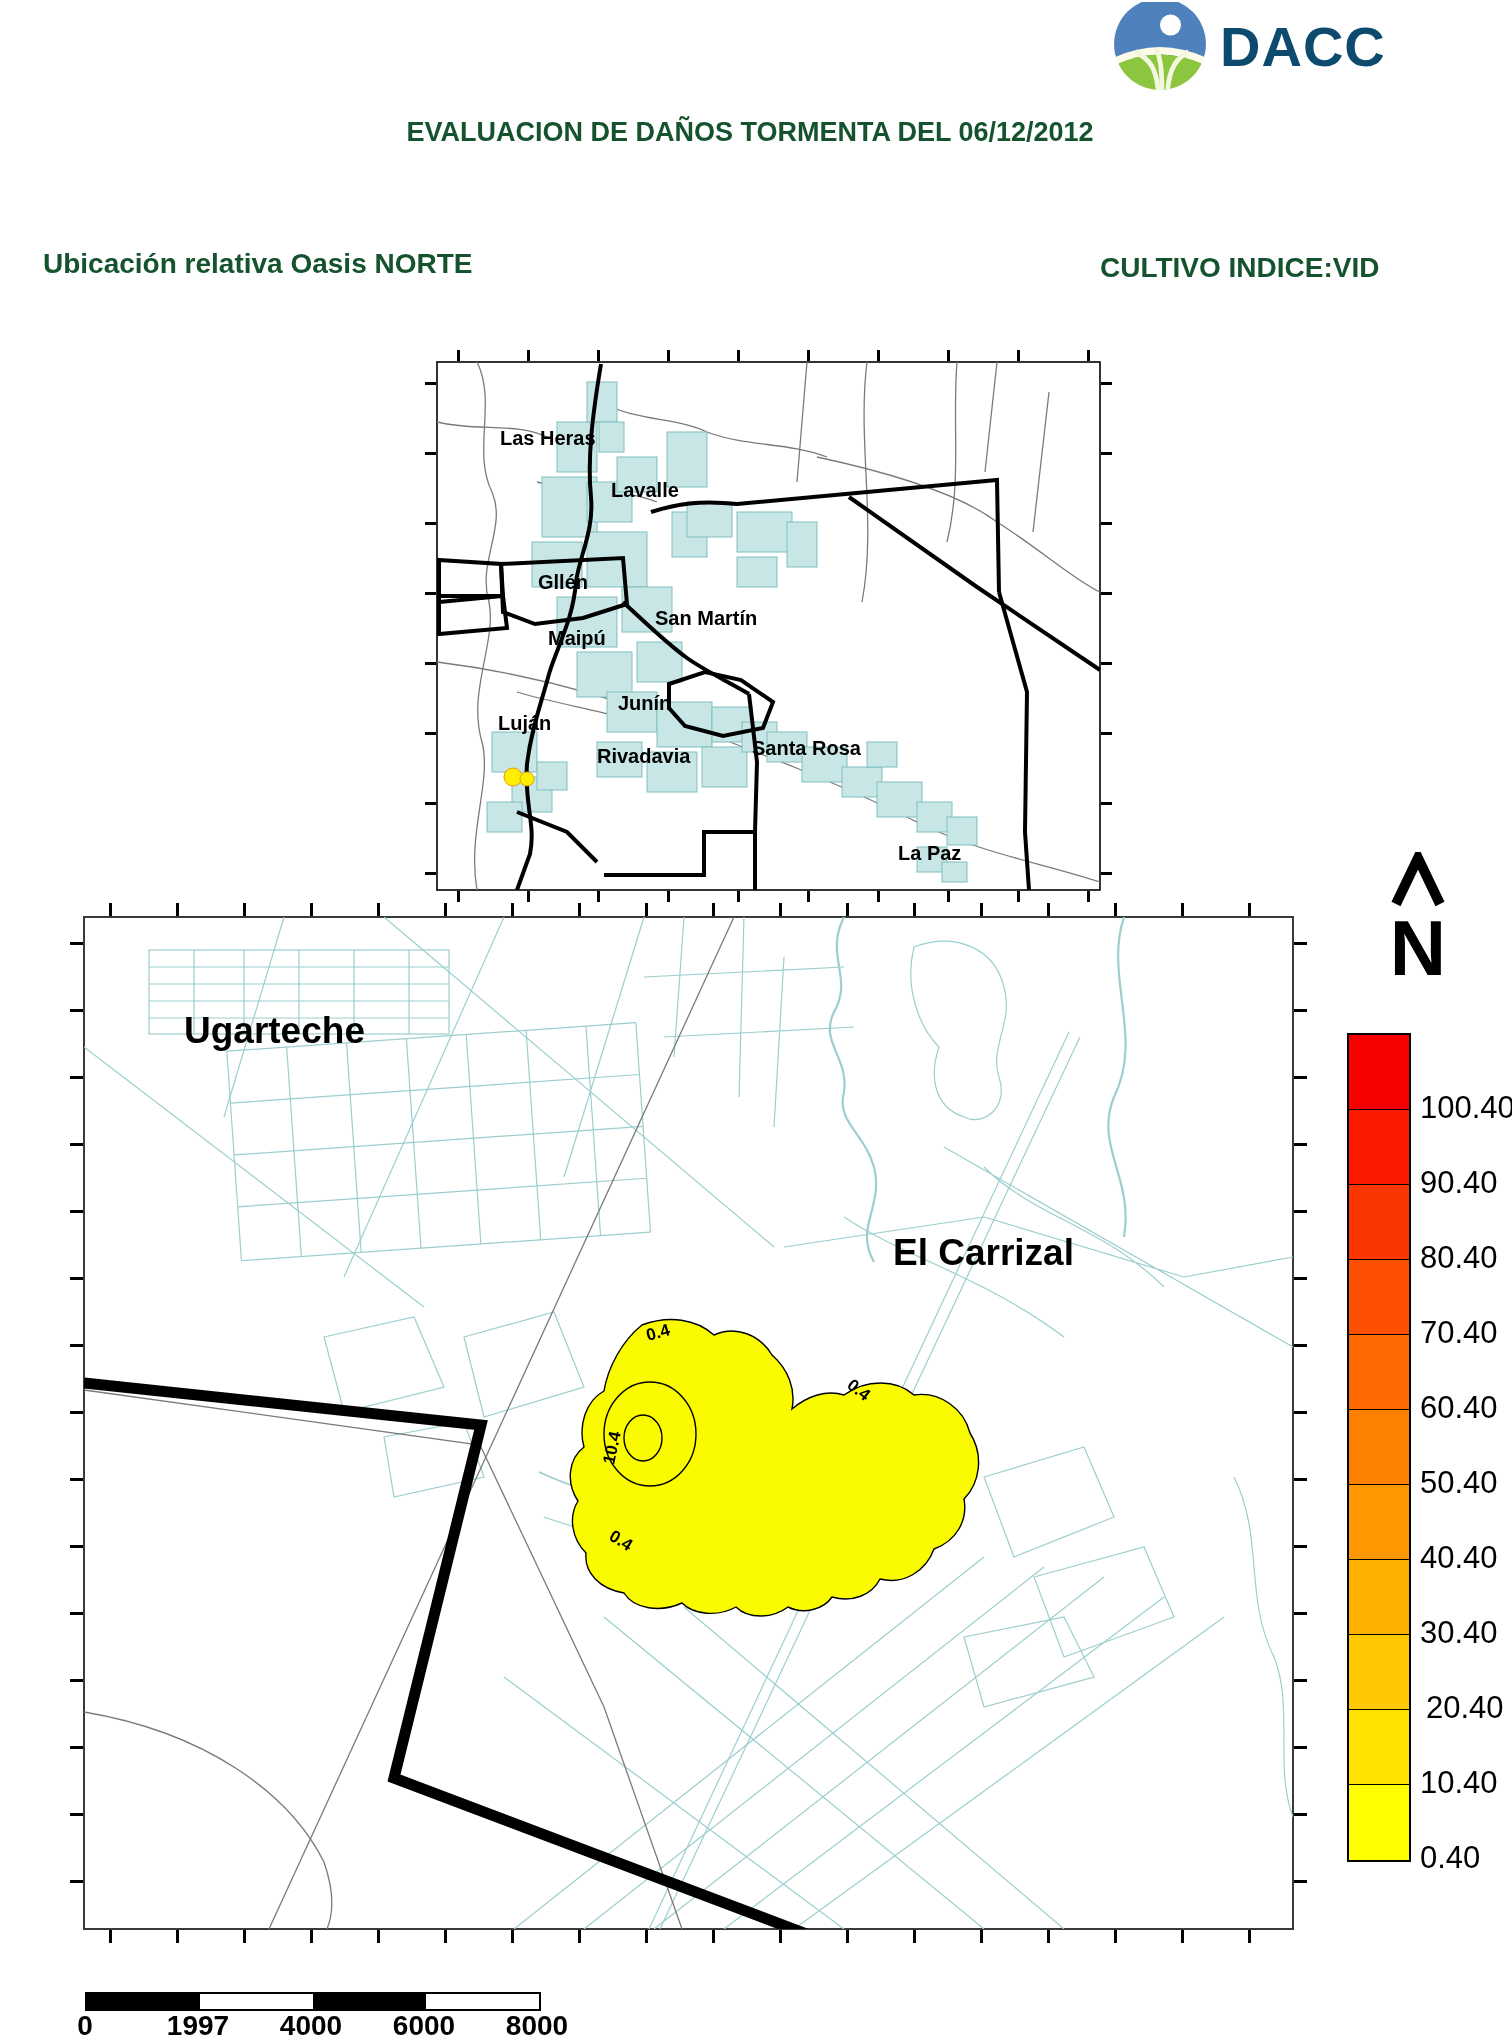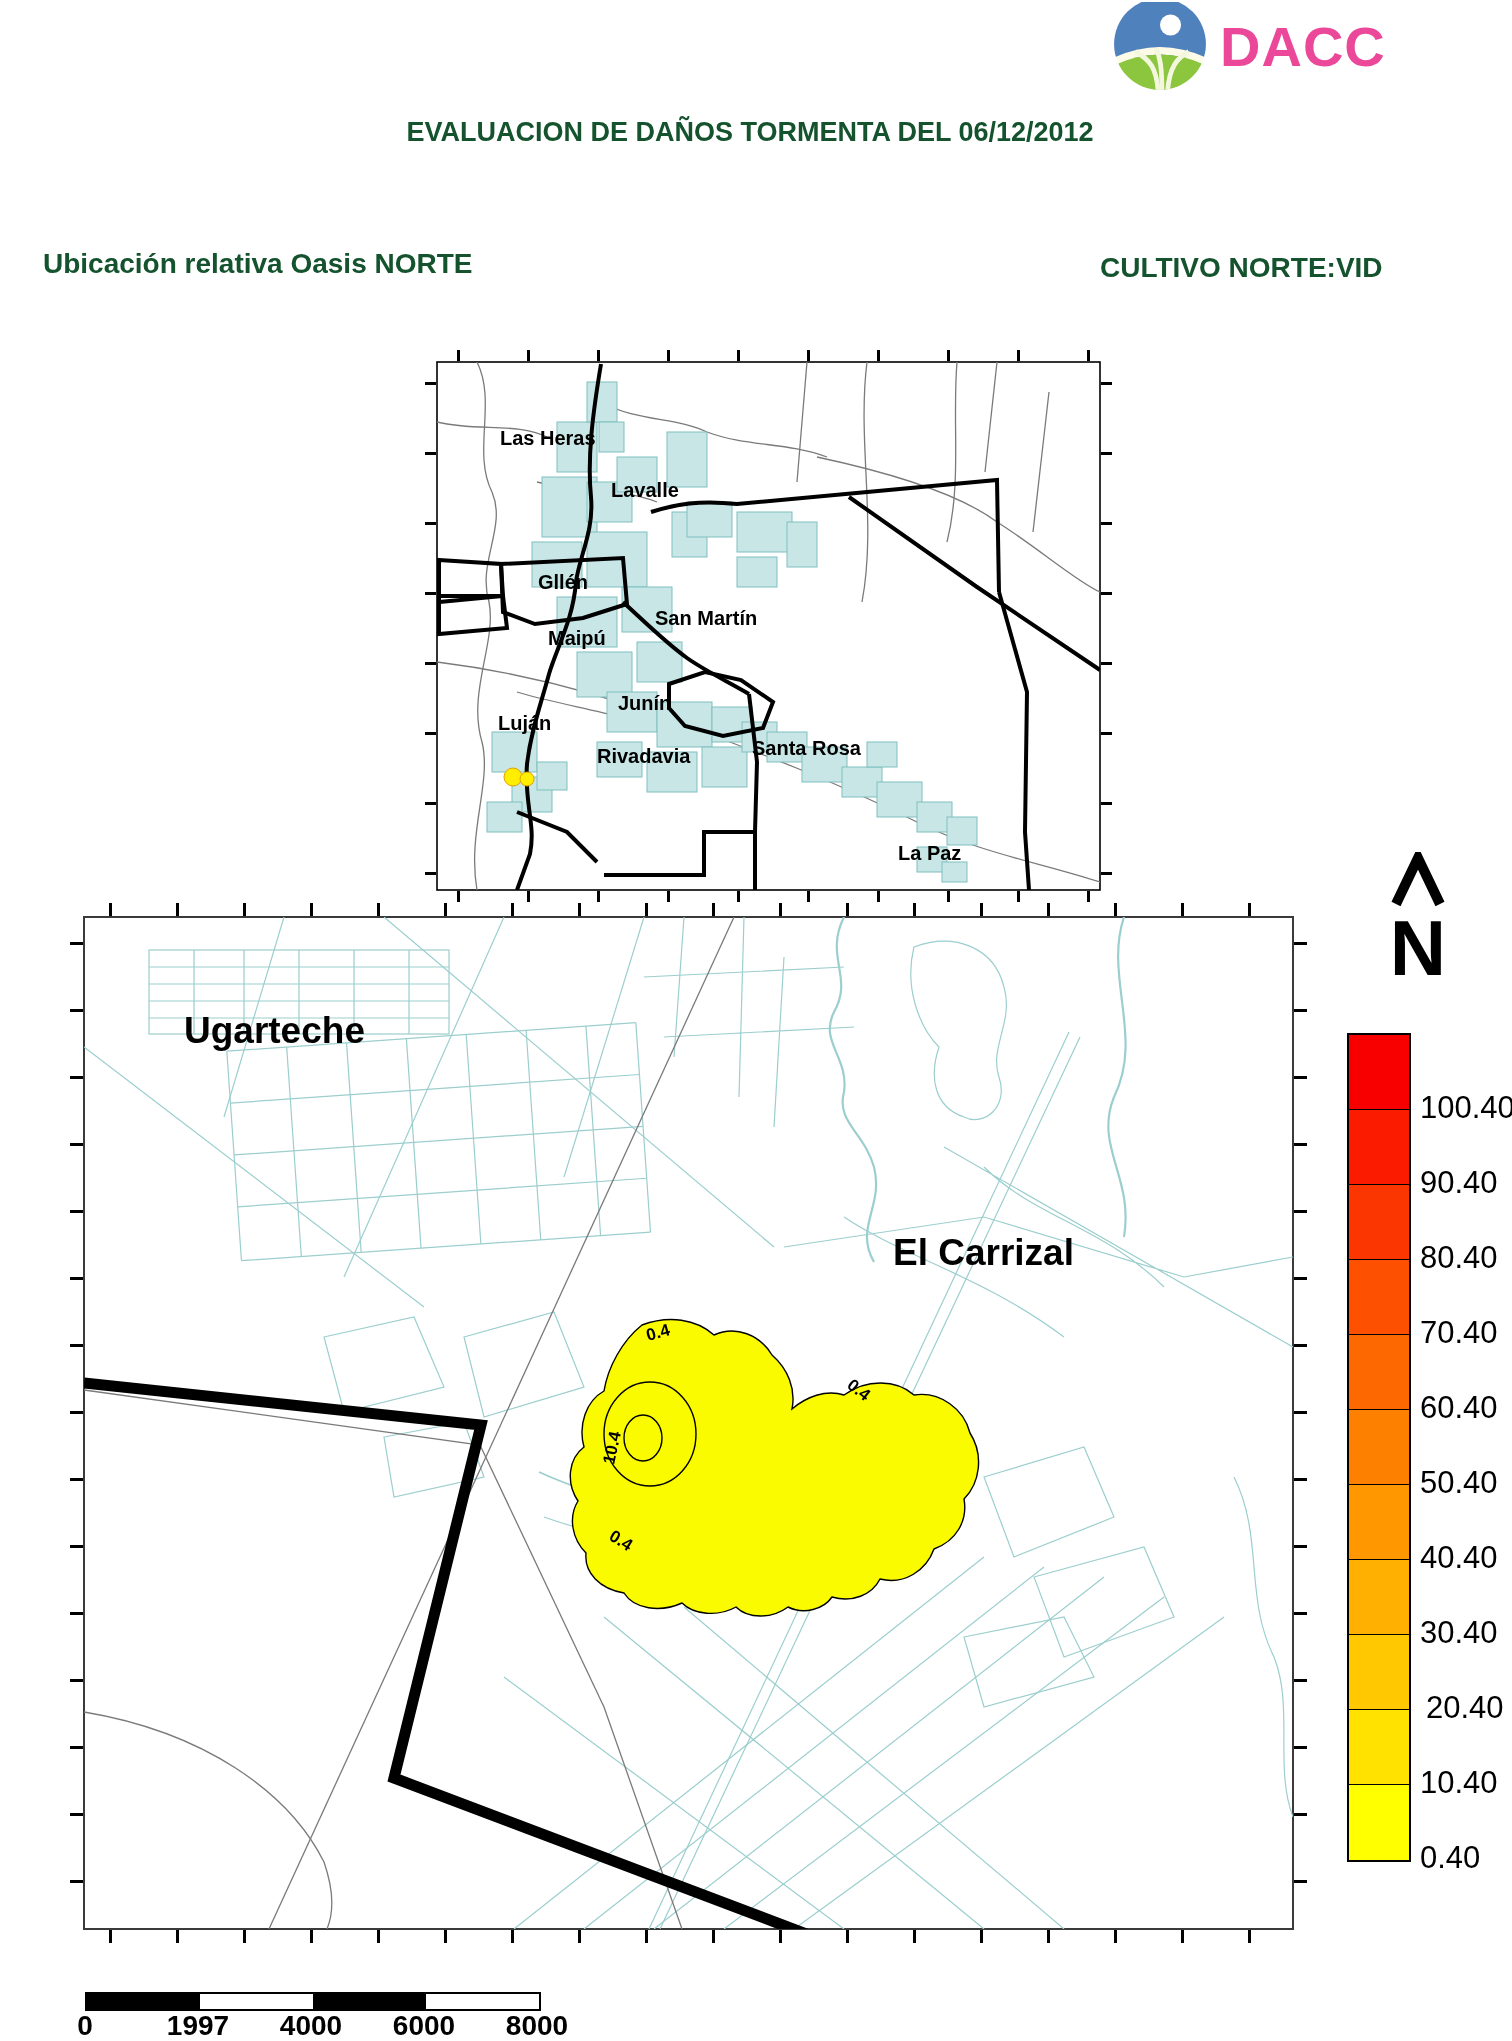--- a/index.html
+++ b/index.html
@@ -4,21 +4,21 @@
 <style>
   html,body{margin:0;padding:0;background:#fff;}
   #canvas{position:relative;width:1512px;height:2041px;background:#fff;overflow:hidden;
           font-family:"Liberation Sans",sans-serif;}
   .abs{position:absolute;}
   .blue{color:#14532d;font-weight:bold;}
   #title{left:320px;top:116px;width:860px;text-align:center;font-size:27px;line-height:32px;}
   #subtitle-left{left:43px;top:248px;font-size:28px;}
   #subtitle-right{left:1100px;top:252px;font-size:28px;}
   #logo{left:1108px;top:2px;display:flex;align-items:center;}
-  #logo-text{font-size:56px;font-weight:bold;color:#ec4899;letter-spacing:1px;margin-left:8px;}
+  #logo-text{font-size:56px;font-weight:bold;color:#0c4a6e;letter-spacing:1px;margin-left:8px;}
   svg text{font-family:"Liberation Sans",sans-serif;fill:#000;}
   .ilab{font-size:20px;font-weight:700;}
   .mlab{font-size:37px;font-weight:700;}
   .clab{font-size:17px;font-weight:700;}
   .tealA{stroke:#9ccece;fill:none;stroke-width:1.2;}
   .tealF{stroke:#7fbfbf;fill:#c9e6e6;stroke-width:1;}
   .road{stroke:#7a7a7a;fill:none;stroke-width:1.3;}
   .bnd{stroke:#000;fill:none;}
   .contour{stroke:#000;fill:none;stroke-width:1.4;}
   #north-n{left:1384px;top:908px;width:68px;text-align:center;font-size:78px;line-height:80px;font-weight:bold;color:#000;}
@@ -54,21 +54,21 @@
         <path d="M60,92 C62,68 70,58 82,52" stroke="#f2f7dd" stroke-width="5" fill="none"></path>
       </g>
     </svg>
     <span id="logo-text">DACC</span>
   </div>
 
   <div id="title" class="abs blue">
     <div>EVALUACION DE DAÑOS TORMENTA DEL 06/12/2012</div>
   </div>
   <div id="subtitle-left" class="abs blue">Ubicación relativa Oasis NORTE</div>
-  <div id="subtitle-right" class="abs blue">CULTIVO NORTE:VID</div>
+  <div id="subtitle-right" class="abs blue">CULTIVO INDICE:VID</div>
 
   <svg class="abs" style="left:423px;top:348px;" width="691" height="556" viewBox="-14 -14 691 556">
     <defs>
         <clipPath id="iclip">
           <rect x="0" y="0" width="663" height="528"></rect>
         </clipPath>
       </defs>
 
     <g>
       <line x1="20" y1="-6.5" x2="663" y2="-6.5" stroke="#000" stroke-width="11" stroke-dasharray="3 67"></line>

